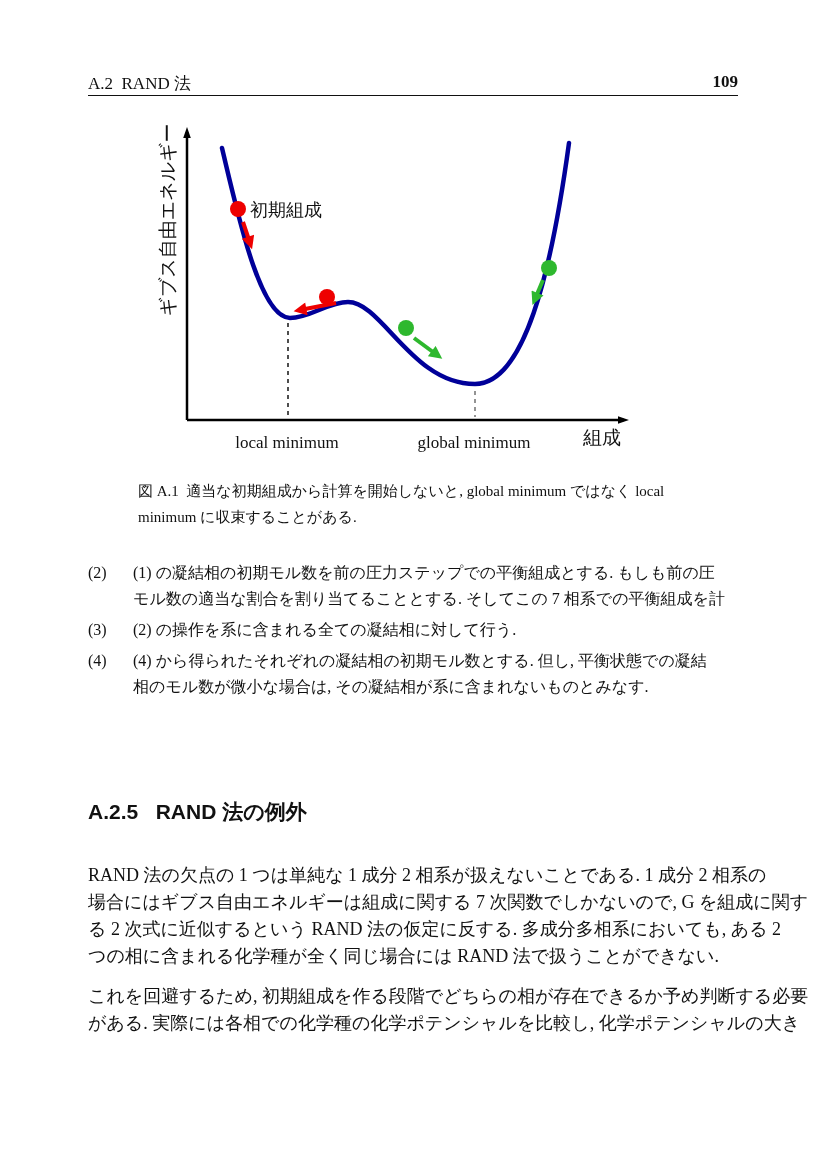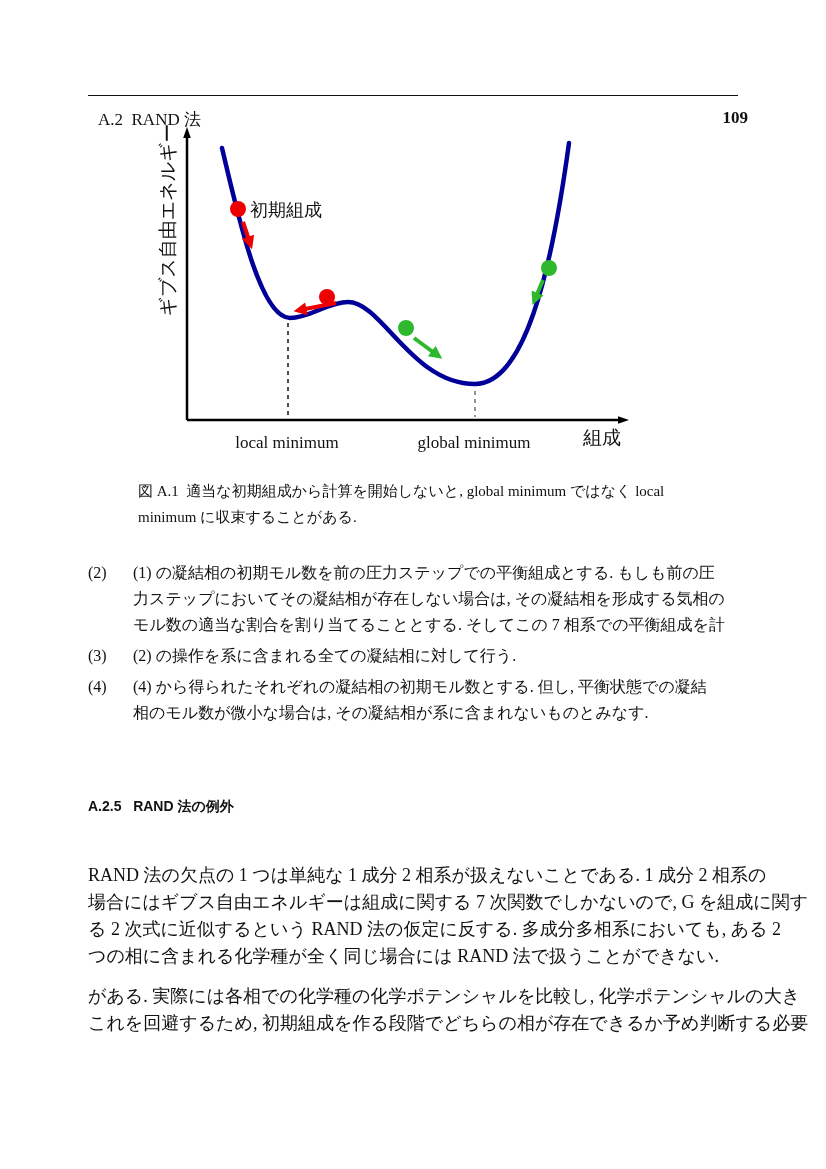--- a/index.html
+++ b/index.html
@@ -7,21 +7,21 @@
     position:relative;
     width:826px;height:1169px;
     background:#ffffff;
     font-family:"Liberation Serif","DejaVu Serif",serif;
     color:#111;
     overflow:hidden;
   }
   .line{white-space:pre;}
 
   
-  .header{position:absolute;left:98px;top:72px;width:650px;height:22px;font-size:17px;margin-top:36px;}
+  .header{position:absolute;left:88px;top:72px;width:650px;height:22px;font-size:17px;}
   .header-section{position:absolute;left:0;top:0;white-space:pre;}
   .header-page{position:absolute;right:0;top:0;font-weight:bold;}
   .header-rule{position:absolute;left:88px;top:95px;width:650px;height:0;border-top:1.6px solid #111;}
 
   
   .figure{position:absolute;left:150px;top:110px;width:500px;height:350px;}
   .fig-sans{font-family:"Liberation Sans","DejaVu Sans",sans-serif;}
   .fig-serif{font-family:"Liberation Serif","DejaVu Serif",serif;}
 
   
@@ -31,21 +31,21 @@
   .list{position:absolute;left:88px;top:560px;width:652px;font-size:16px;line-height:26px;}
   .list-item{display:flex;align-items:flex-start;}
   .list-item + .list-item{margin-top:5px;}
   .list-marker{width:45px;flex:none;}
   .list-content{flex:1;}
 
   
   .section-heading{
     position:absolute;left:88px;top:798px;margin:0;
     font-family:"Liberation Sans","DejaVu Sans",sans-serif;
-    font-size:14px;font-weight:600;white-space:pre;
+    font-size:21px;font-weight:600;white-space:pre;
   }
 
   
   .para{position:absolute;left:88px;width:652px;font-size:18px;line-height:27px;}
   .para-1{top:862px;}
   .para-2{top:983px;}
 </style>
 </head>
 <body>
 
@@ -100,21 +100,20 @@
   <div class="caption">
     <div class="line">図 A.1  適当な初期組成から計算を開始しないと, global minimum ではなく local</div>
     <div class="line">minimum に収束することがある.</div>
   </div>
 
   <div class="list">
     <div class="list-item">
       <span class="list-marker line">(2)</span>
       <div class="list-content">
         <div class="line">(1) の凝結相の初期モル数を前の圧力ステップでの平衡組成とする. もしも前の圧</div>
-        <div class="line">力ステップにおいてその凝結相が存在しない場合は, その凝結相を形成する気相の</div>
         <div class="line">モル数の適当な割合を割り当てることとする. そしてこの 7 相系での平衡組成を計</div>
       </div>
     </div>
     <div class="list-item">
       <span class="list-marker line">(3)</span>
       <div class="list-content">
         <div class="line">(2) の操作を系に含まれる全ての凝結相に対して行う.</div>
       </div>
     </div>
     <div class="list-item">
@@ -128,17 +127,17 @@
 
   <h2 class="section-heading">A.2.5   RAND 法の例外</h2>
 
   <div class="para para-1">
     <div class="line">RAND 法の欠点の 1 つは単純な 1 成分 2 相系が扱えないことである. 1 成分 2 相系の</div>
     <div class="line">場合にはギブス自由エネルギーは組成に関する 7 次関数でしかないので, G を組成に関す</div>
     <div class="line">る 2 次式に近似するという RAND 法の仮定に反する. 多成分多相系においても, ある 2</div>
     <div class="line">つの相に含まれる化学種が全く同じ場合には RAND 法で扱うことができない.</div>
   </div>
   <div class="para para-2">
+    <div class="line">これを回避するため, 初期組成を作る段階でどちらの相が存在できるか予め判断する必要</div>
     <div class="line">がある. 実際には各相での化学種の化学ポテンシャルを比較し, 化学ポテンシャルの大き</div>
-    <div class="line">これを回避するため, 初期組成を作る段階でどちらの相が存在できるか予め判断する必要</div>
   </div>
 
 </div>
 
 </body></html>

